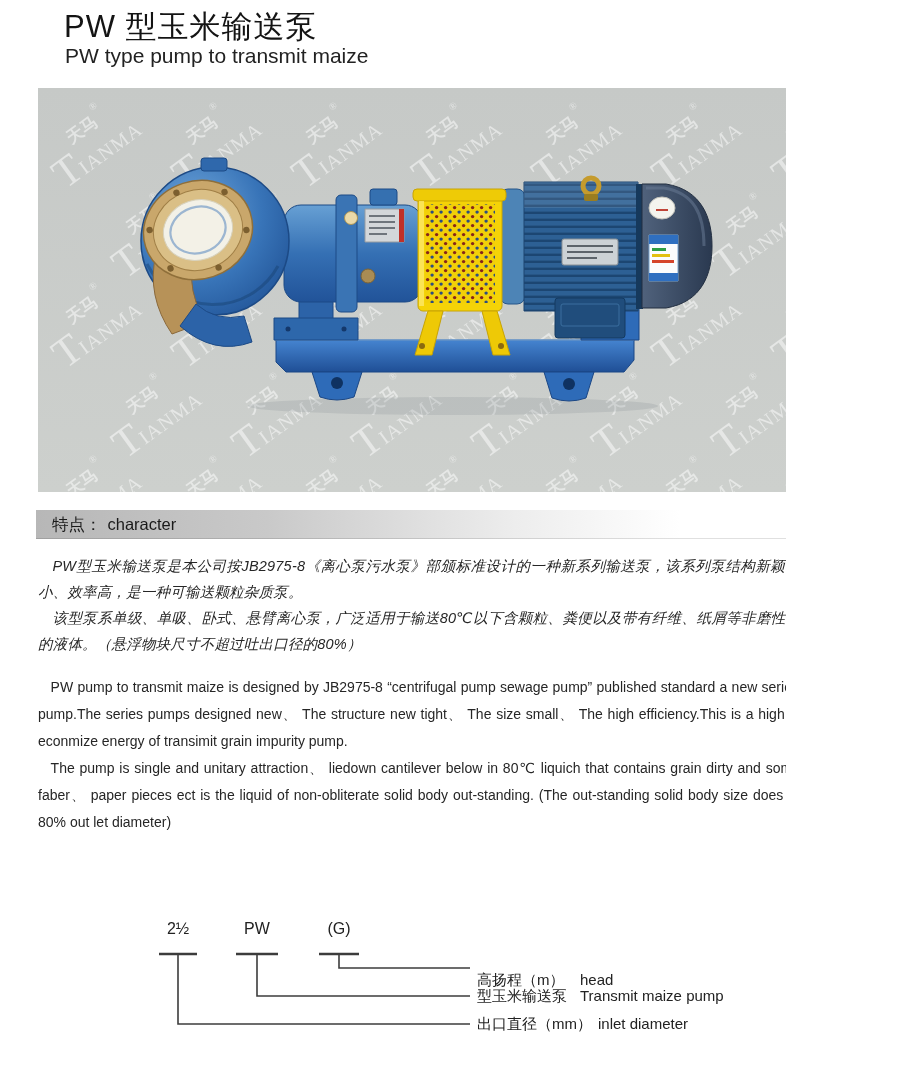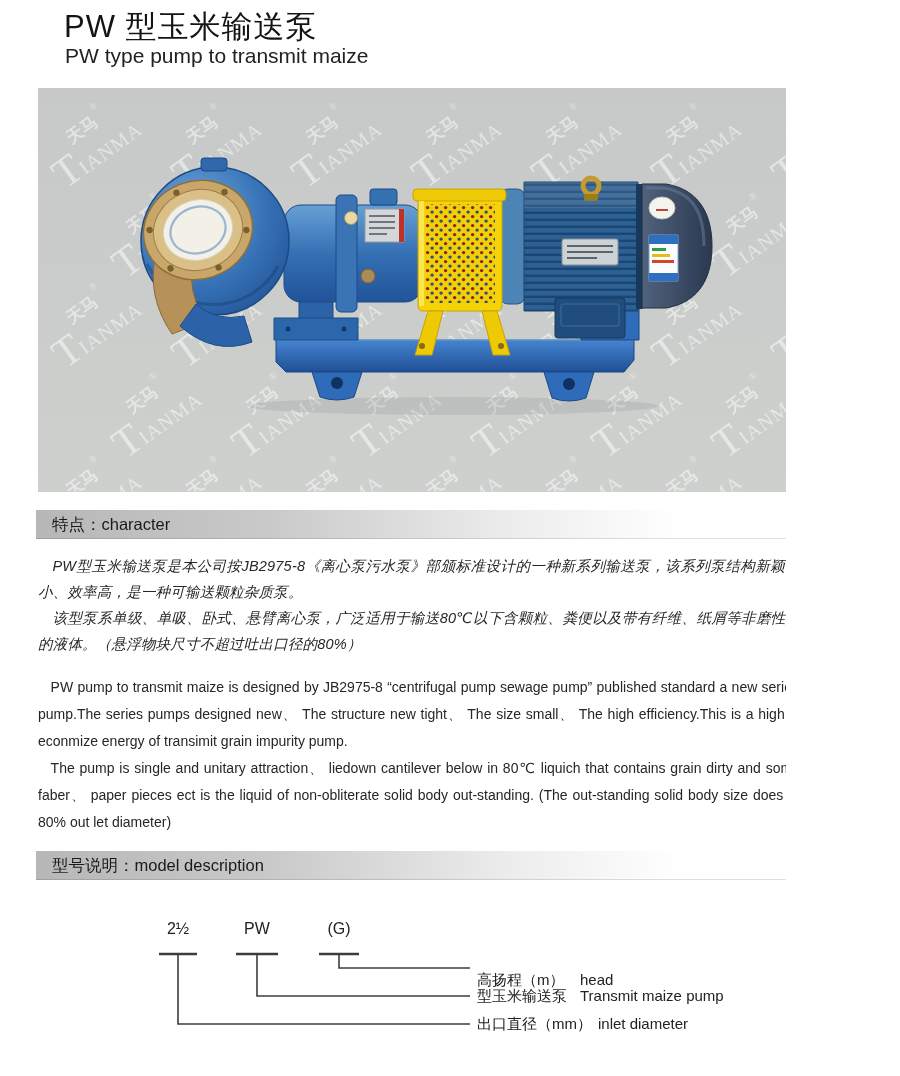--- a/index.html
+++ b/index.html
@@ -10,21 +10,21 @@
   .title-en { position:absolute; left:65px; top:44px; font-size:21px; font-weight:400; color:#222; }
 
   .photo { position:absolute; left:38px; top:88px; width:824px; height:404px; }
 
   .section-bar { position:absolute; left:36px; width:826px; height:29px; line-height:29px;
     background:linear-gradient(to right,#b7b7b7 0%,#c9c9c9 28%,#ededed 58%,#ffffff 78%);
     box-shadow:inset 0 -1px 0 rgba(0,0,0,0.12);
     padding-left:16px; font-size:16.5px; color:#1a1a1a; white-space:nowrap; }
   .bar-character { top:510px; }
   .bar-model { top:851px; }
-  .section-bar .en { }
+  .section-bar .en { margin-left:6px; }
 
   .zh-block { position:absolute; left:38px; top:553px; width:822px; font-size:14.5px; line-height:26px; color:#262626; text-align:justify;font-style:italic; }
   .zh-block p { text-indent:1em; letter-spacing:0.2px; }
   .en-block { position:absolute; left:38px; top:674px; width:822px; font-size:14px; line-height:27px; color:#262626; text-align:justify; }
   .en-block p { text-indent:0.9em; }
 
   .diagram { position:absolute; left:0; top:900px; width:900px; height:176px; }
   .diagram svg.lines { position:absolute; left:0; top:0; }
   .code { position:absolute; top:20px; width:56px; font-size:16px; color:#222; text-align:center; }
   .code-1 { left:150px; } .code-2 { left:229px; } .code-3 { left:311px; }
@@ -238,23 +238,20 @@
   <div class="zh-block">
     <p>PW型玉米输送泵是本公司按JB2975-8《离心泵污水泵》部颁标准设计的一种新系列输送泵，该系列泵结构新颖紧凑、体积小、效率高，是一种可输送颗粒杂质泵。</p>
     <p>该型泵系单级、单吸、卧式、悬臂离心泵，广泛适用于输送80℃以下含颗粒、粪便以及带有纤维、纸屑等非磨性固体悬浮物的液体。（悬浮物块尺寸不超过吐出口径的80%）</p>
   </div>
 
   <div class="en-block">
     <p>PW pump to transmit maize is designed by JB2975-8 “centrifugal pump sewage pump” published standard a new series transitmit pump.The series pumps designed new、 The structure new tight、 The size small、 The high efficiency.This is a high efficiennt、 econmize energy of transimit grain impurity pump.</p>
     <p>The pump is single and unitary attraction、 liedown cantilever below in 80℃ liquich that contains grain dirty and something with faber、 paper pieces ect is the liquid of non-obliterate solid body out-standing. (The out-standing solid body size does not allowed 80% out let diameter)</p>
   </div>
 
-  <div class="section-bar bar-model">
-    <span>型号说明：</span><span class="en">model description</span>
-  </div>
 
   <div class="diagram">
     <svg class="lines" width="900" height="176" viewBox="0 0 900 176">
       <g stroke="#3c3c3c" fill="none">
         <path d="M159,54 H197" stroke-width="2.6"></path>
         <path d="M236,54 H278" stroke-width="2.6"></path>
         <path d="M319,54 H359" stroke-width="2.6"></path>
         <path d="M178,54 V124 H470" stroke-width="1.6"></path>
         <path d="M257,54 V96 H470" stroke-width="1.6"></path>
         <path d="M339,54 V68 H470" stroke-width="1.6"></path>

